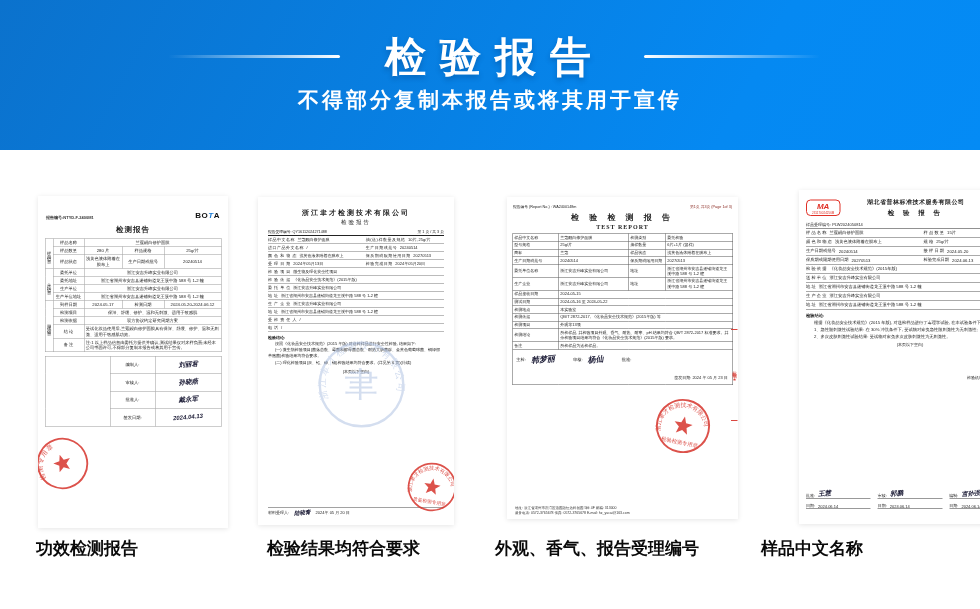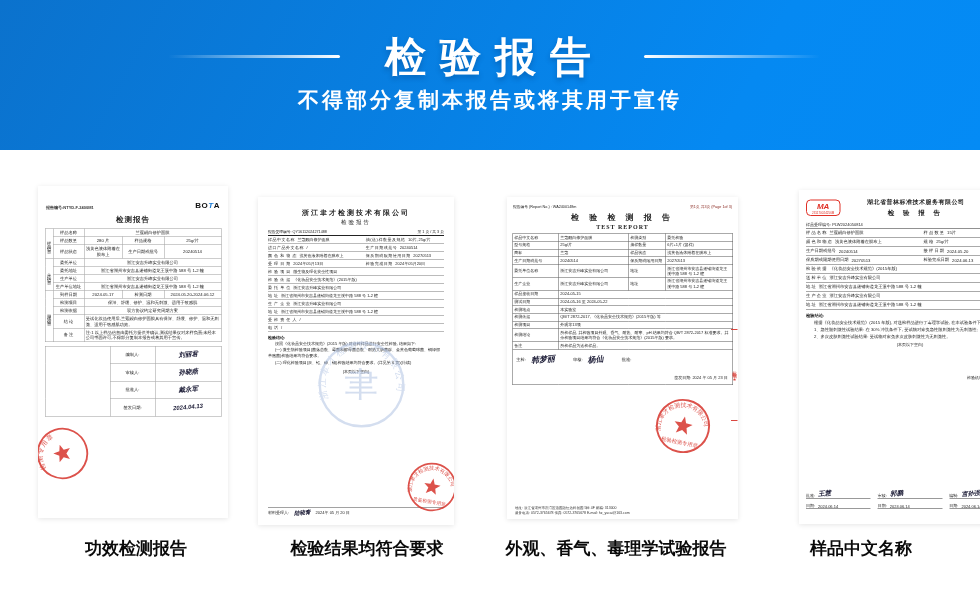--- a/index.html
+++ b/index.html
@@ -79,33 +79,33 @@
   .d4-row .k{white-space:nowrap;margin-right:6px;}
   .d4-concl{margin:6px 14px 0 14px;font-size:8.5px;line-height:1.6;}
   .d4-concl .b{font-weight:bold;}
   .d4-blank{text-align:center;font-size:8px;margin-top:4px;}
   .d4-sealnote{text-align:right;font-size:8px;margin:56px 60px 0 0;}
   .d4-signs{position:absolute;left:14px;right:14px;top:596px;display:flex;gap:14px;font-size:8px;}
   .d4-sg{flex:1;}
   .d4-sg .ln{border-bottom:1px solid #333;display:flex;align-items:flex-end;gap:6px;min-height:20px;}
   .d4-sg .ln2{border-bottom:1px solid #333;display:flex;align-items:flex-end;gap:6px;min-height:16px;margin-top:4px;}
   
-  .caption{position:absolute;top:537px;text-align:center;font-size:17px;font-weight:bold;color:#0a0a0a;}
+  .caption{position:absolute;top:537px;text-align:left;font-size:17px;font-weight:bold;color:#0a0a0a;}
 </style>
 </head>
 <body>
 
 <div class="banner">
   <div class="banner-line l"></div>
   <div class="banner-line r"></div>
   <div class="banner-title">检验报告</div>
   <div class="banner-sub">不得部分复制本报告或将其用于宣传</div>
 </div>
 
-<div class="doc" style="left:38px;top:186px;width:190px;height:332px">
+<div class="doc" style="left:38px;top:196px;width:190px;height:332px">
  <div class="inner" style="width:380px;height:664px">
   <div class="d1-head">
     <span class="d1-rn">报告编号:NTYD-F-2400M1</span>
     <span class="d1-logo"><span>BO</span><span class="t">T</span><span>A</span></span>
   </div>
   <div class="d1-title">检测报告</div>
   <table class="d1-table">
     <colgroup>
           <col style="width:16px">
           <col style="width:62px">
@@ -579,14 +579,14 @@
     </div>
   </div>
   <div class="seam" style="left:426px;top:318px;height:96px;">
     <span>骑缝专用</span>
   </div>
  </div>
 </div>
 
 <div class="caption" style="left:36px;width:200px">功效检测报告</div>
 <div class="caption" style="left:267px;width:200px">检验结果均符合要求</div>
-<div class="caption" style="left:495px;width:242px">外观、香气、毒理学试验报告</div>
+<div class="caption" style="left:495px;width:242px">外观、香气、报告受理编号</div>
 <div class="caption" style="left:761px;width:200px">样品中文名称</div>
 
 </body></html>

